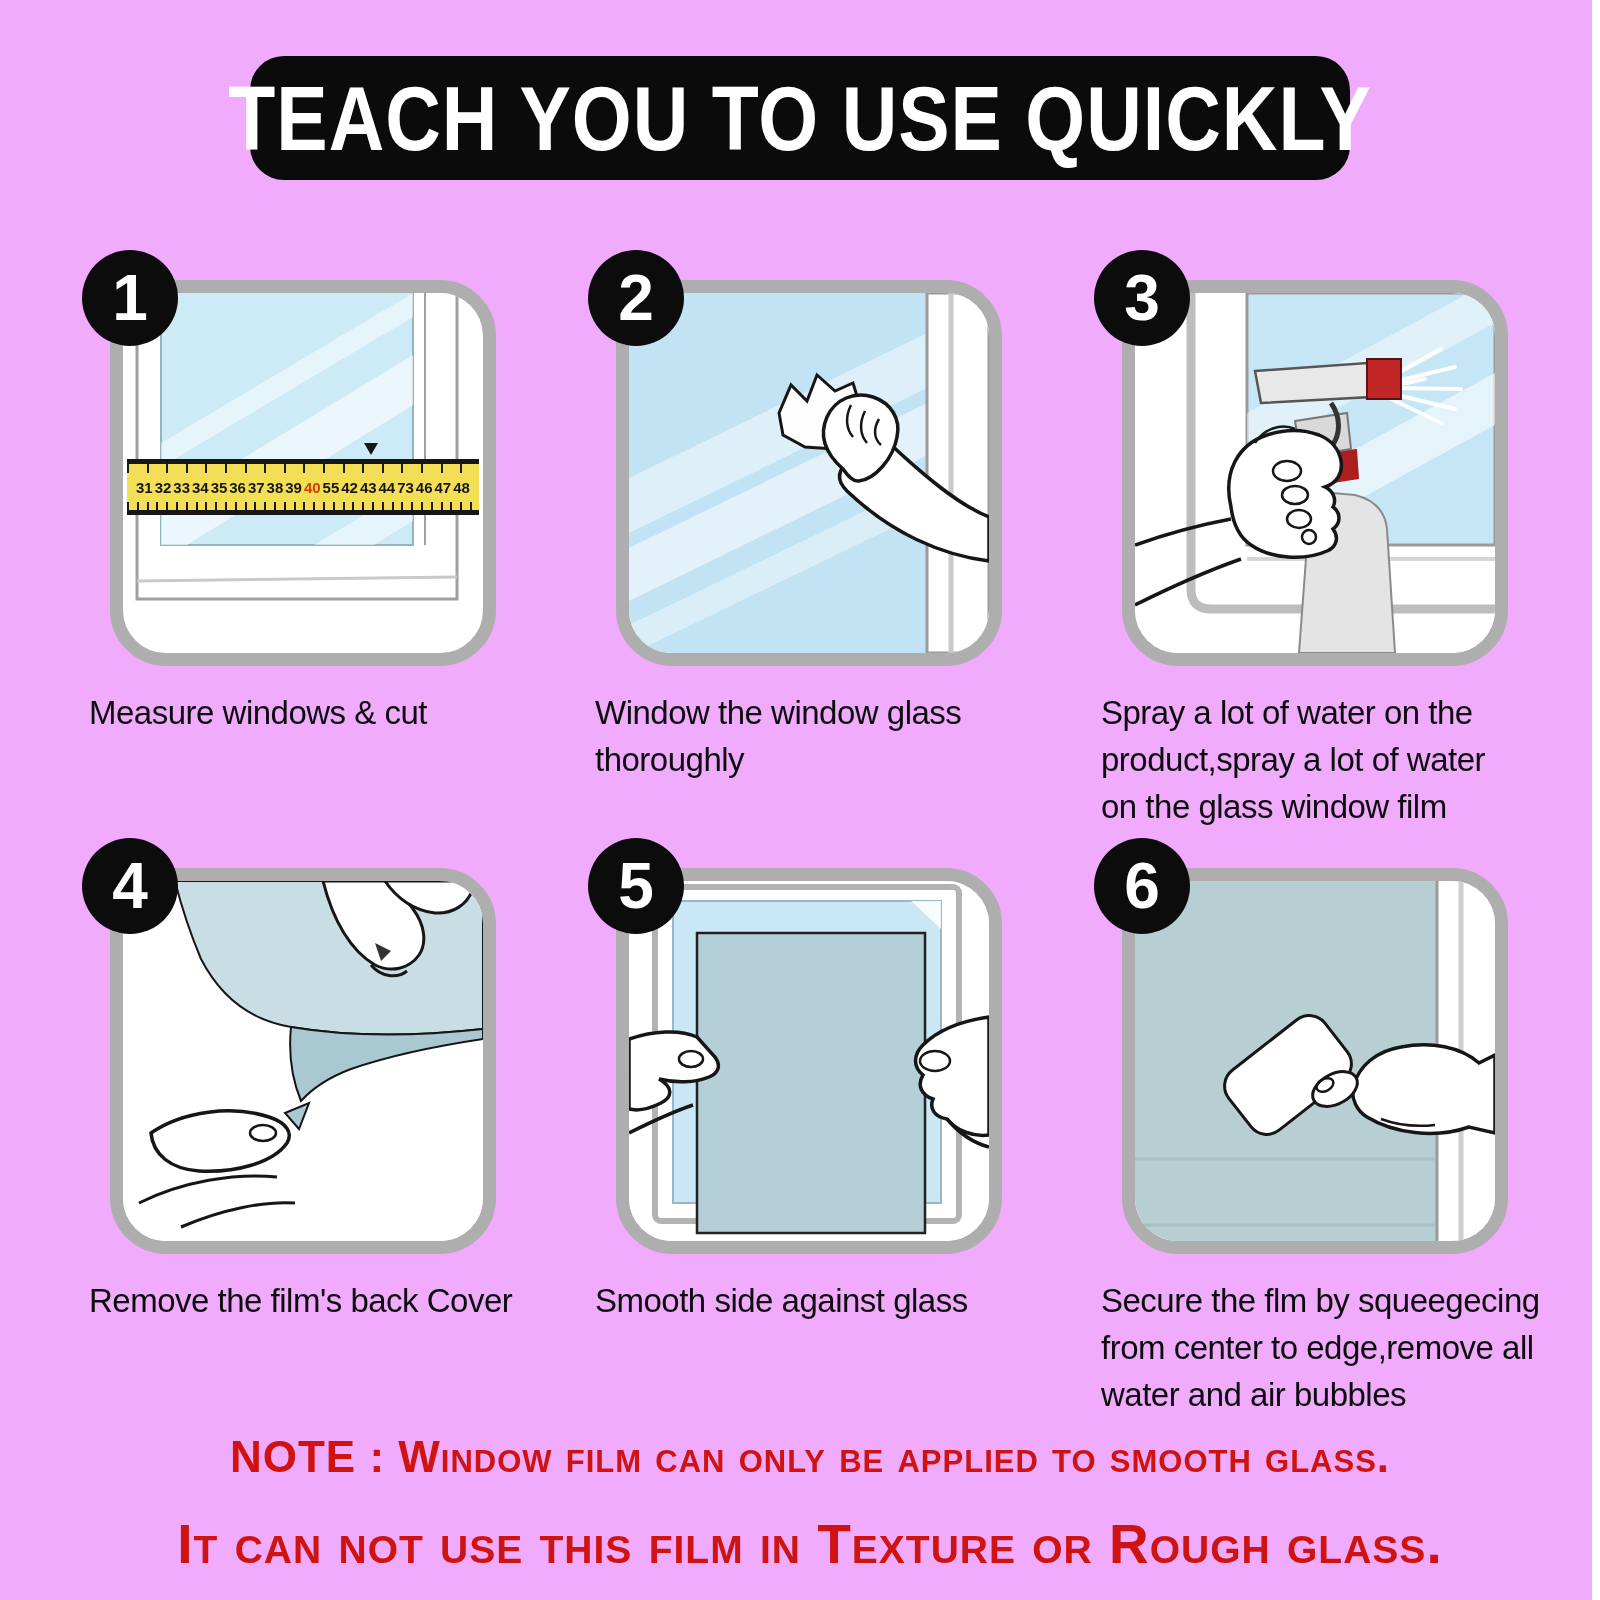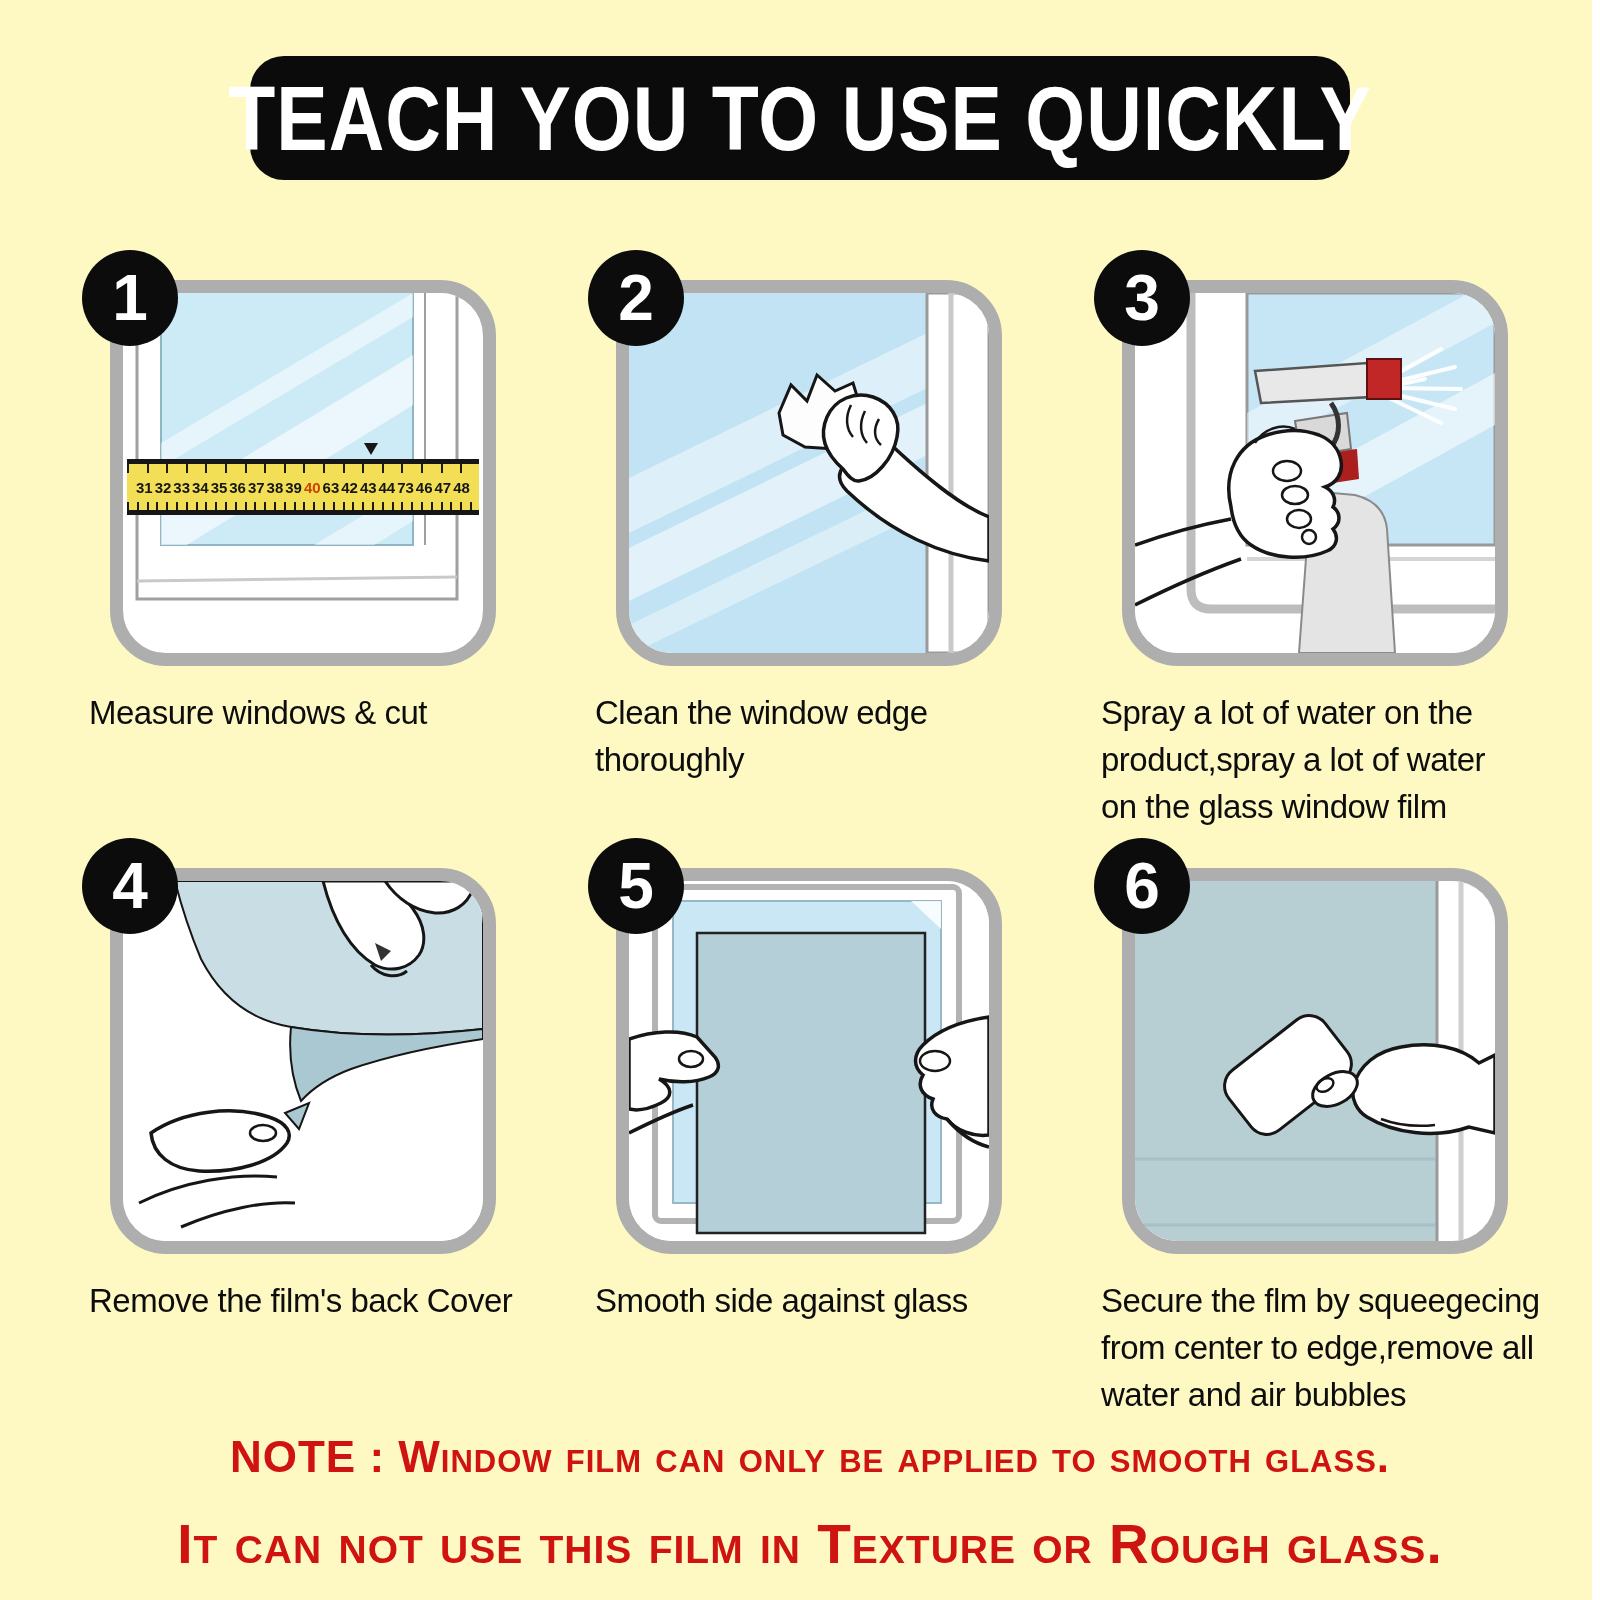--- a/index.html
+++ b/index.html
@@ -1,16 +1,16 @@
 <!DOCTYPE html>
 <html><head>
 <meta charset="utf-8">
 <style>
   html,body{margin:0;padding:0;background:#ffffff;}
-  .page{position:relative;width:1592px;height:1600px;background:#fef9c3;overflow:hidden;
+  .page{position:relative;width:1592px;height:1600px;background:#f0abfc;overflow:hidden;
         font-family:"Liberation Sans",sans-serif;color:#0d0d0d;}
 
   
   .banner{position:absolute;left:250px;top:56px;width:1100px;height:124px;background:#0b0b0b;
           border-radius:34px;display:flex;align-items:center;justify-content:center;}
   .banner span{color:#ffffff;font-weight:bold;font-size:77px;letter-spacing:1px;
                transform:scaleY(1.18);white-space:nowrap;}
 
   
   .steps{position:absolute;left:80px;top:240px;display:grid;
@@ -85,21 +85,21 @@
               <span class="tapeNum">31</span>
               <span class="tapeNum">32</span>
               <span class="tapeNum">33</span>
               <span class="tapeNum">34</span>
               <span class="tapeNum">35</span>
               <span class="tapeNum">36</span>
               <span class="tapeNum">37</span>
               <span class="tapeNum">38</span>
               <span class="tapeNum">39</span>
               <span class="tapeNum hl">40</span>
-              <span class="tapeNum">63</span>
+              <span class="tapeNum">55</span>
               <span class="tapeNum">42</span>
               <span class="tapeNum">43</span>
               <span class="tapeNum">44</span>
               <span class="tapeNum">73</span>
               <span class="tapeNum">46</span>
               <span class="tapeNum">47</span>
               <span class="tapeNum">48</span>
             </div>
           <div class="tape-ticks-bottom"></div>
         </div>
@@ -124,21 +124,21 @@
           <path d="M360 268 C312 262 262 240 218 198 C210 190 208 182 214 174 L238 148 C244 142 252 142 258 148 C296 184 330 212 360 224 Z" fill="#ffffff" stroke="#161616" stroke-width="3.5"></path>
           <path d="M150 120 L162 92 L178 108 L188 82 L206 98 L224 90 L232 116 L226 142 L206 156 L176 154 L154 142 Z" fill="#fdfdfd" stroke="#161616" stroke-width="3"></path>
           <path d="M214 176 C196 160 190 142 198 124 C206 106 226 98 244 104 C262 110 272 126 268 144 C264 166 246 186 230 188 C224 189 219 183 214 176 Z" fill="#ffffff" stroke="#161616" stroke-width="3.5"></path>
           <g fill="none" stroke="#161616" stroke-width="2.5">
             <path d="M222 112 C216 124 217 136 224 144"></path>
             <path d="M236 118 C230 130 231 142 238 150"></path>
             <path d="M250 126 C244 136 245 146 252 152"></path>
           </g>
         </svg>
       </div>
-      <div class="caption">Clean the window edge
+      <div class="caption">Window the window glass
 thoroughly</div>
     </div>
 
     <div class="step">
       <div class="badge">
         <span>3</span>
       </div>
       <div class="frame">
         <svg viewBox="0 0 360 360">
           <defs>

